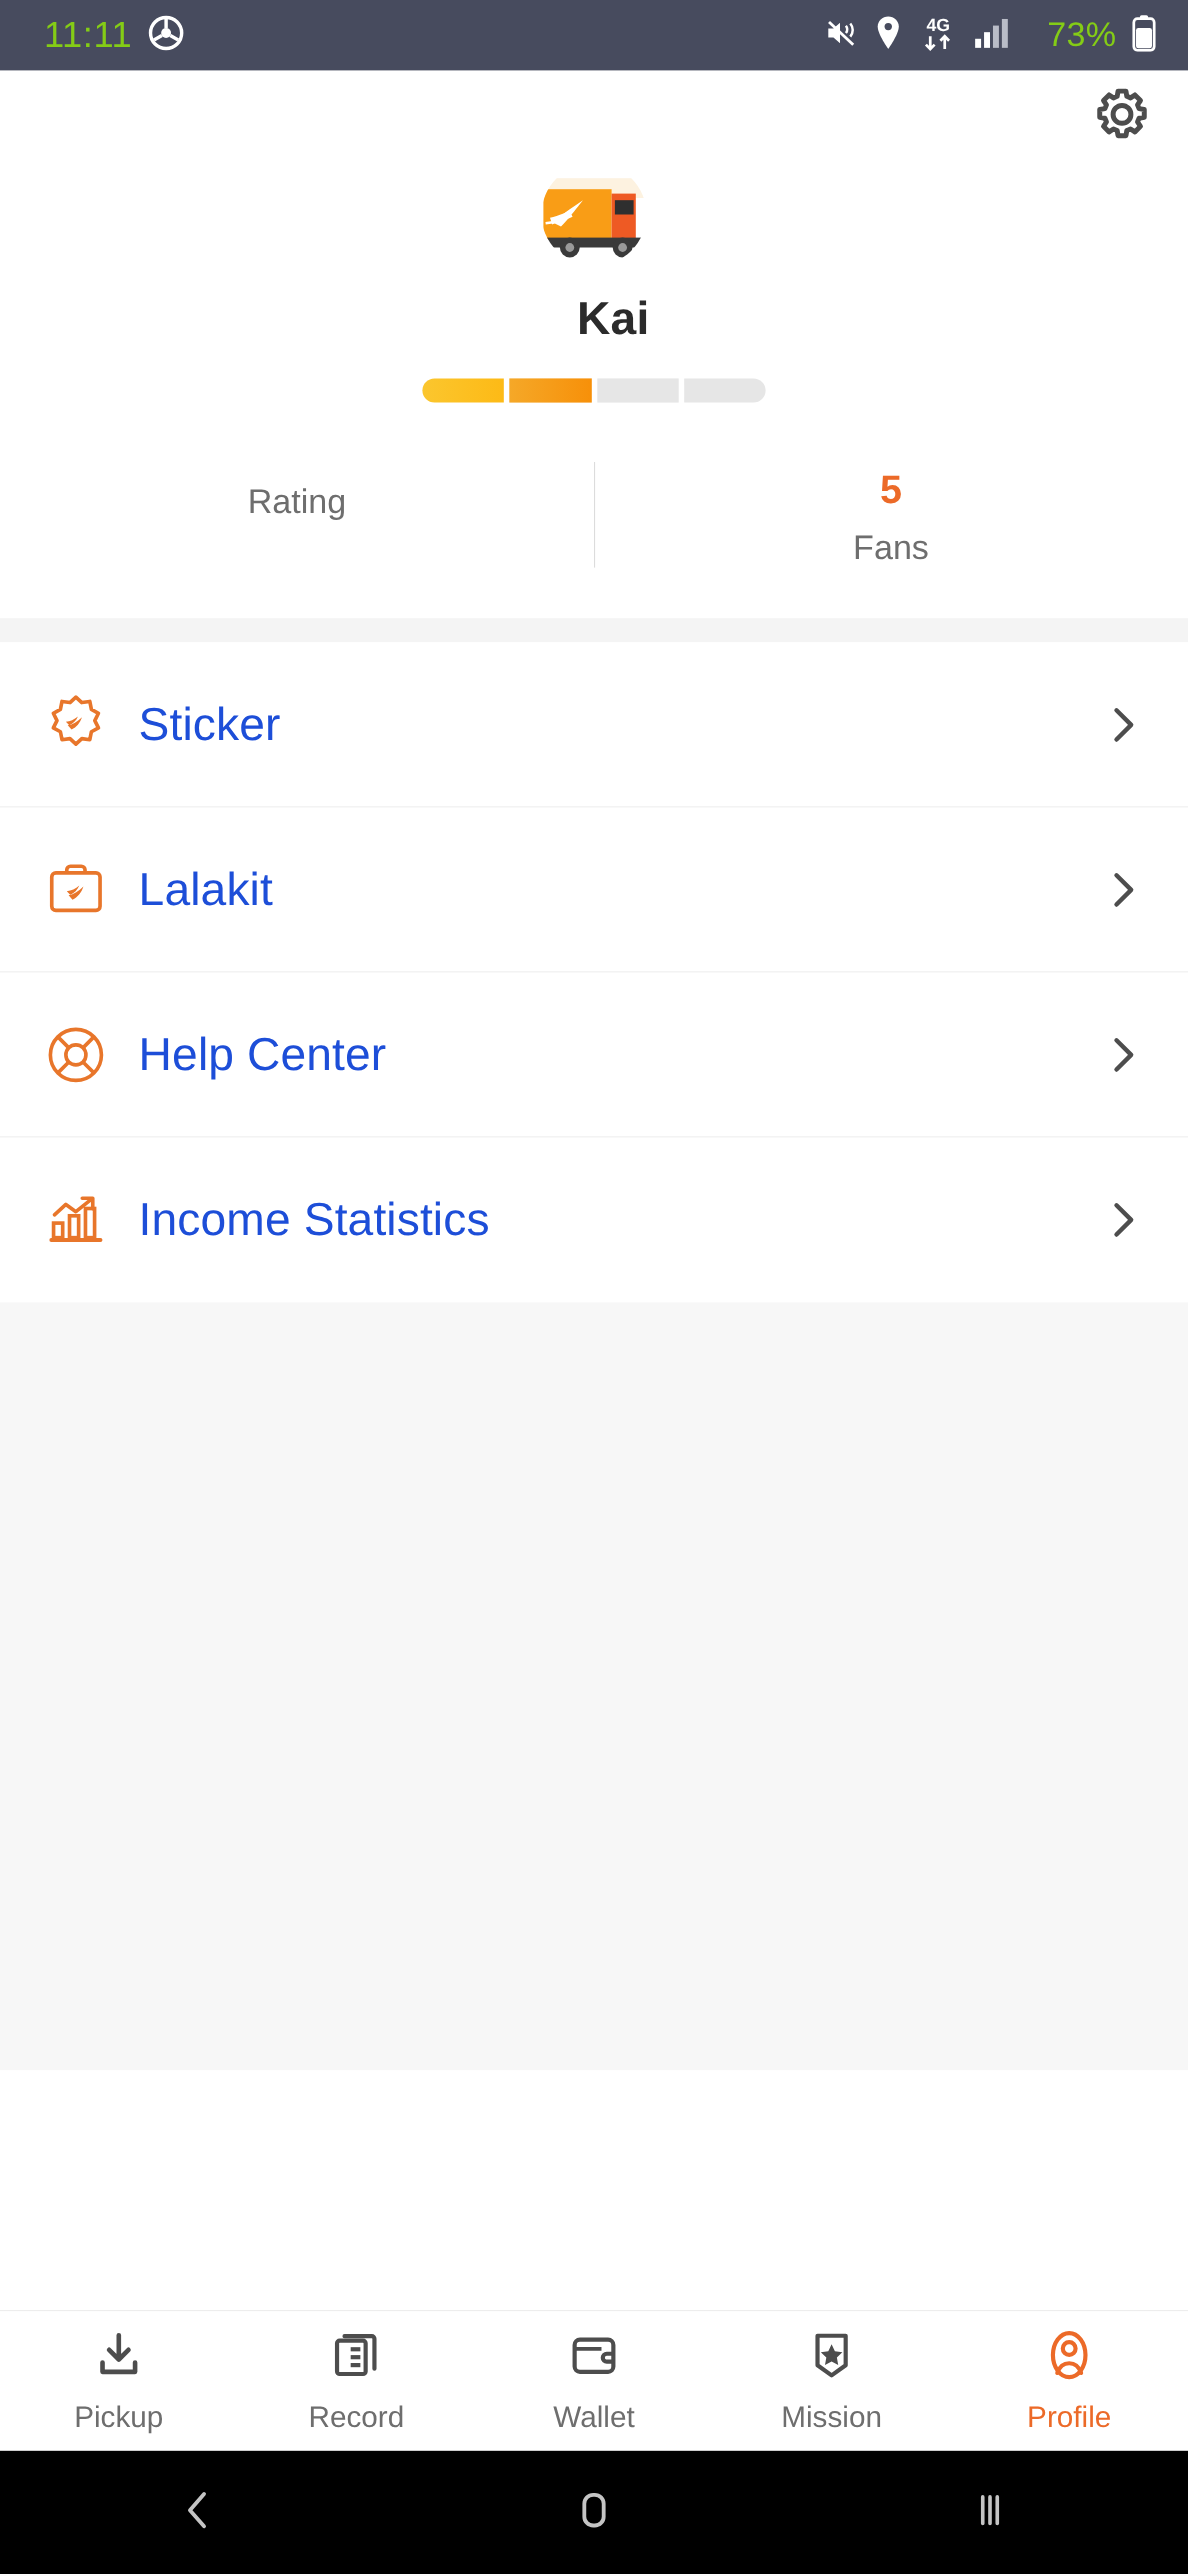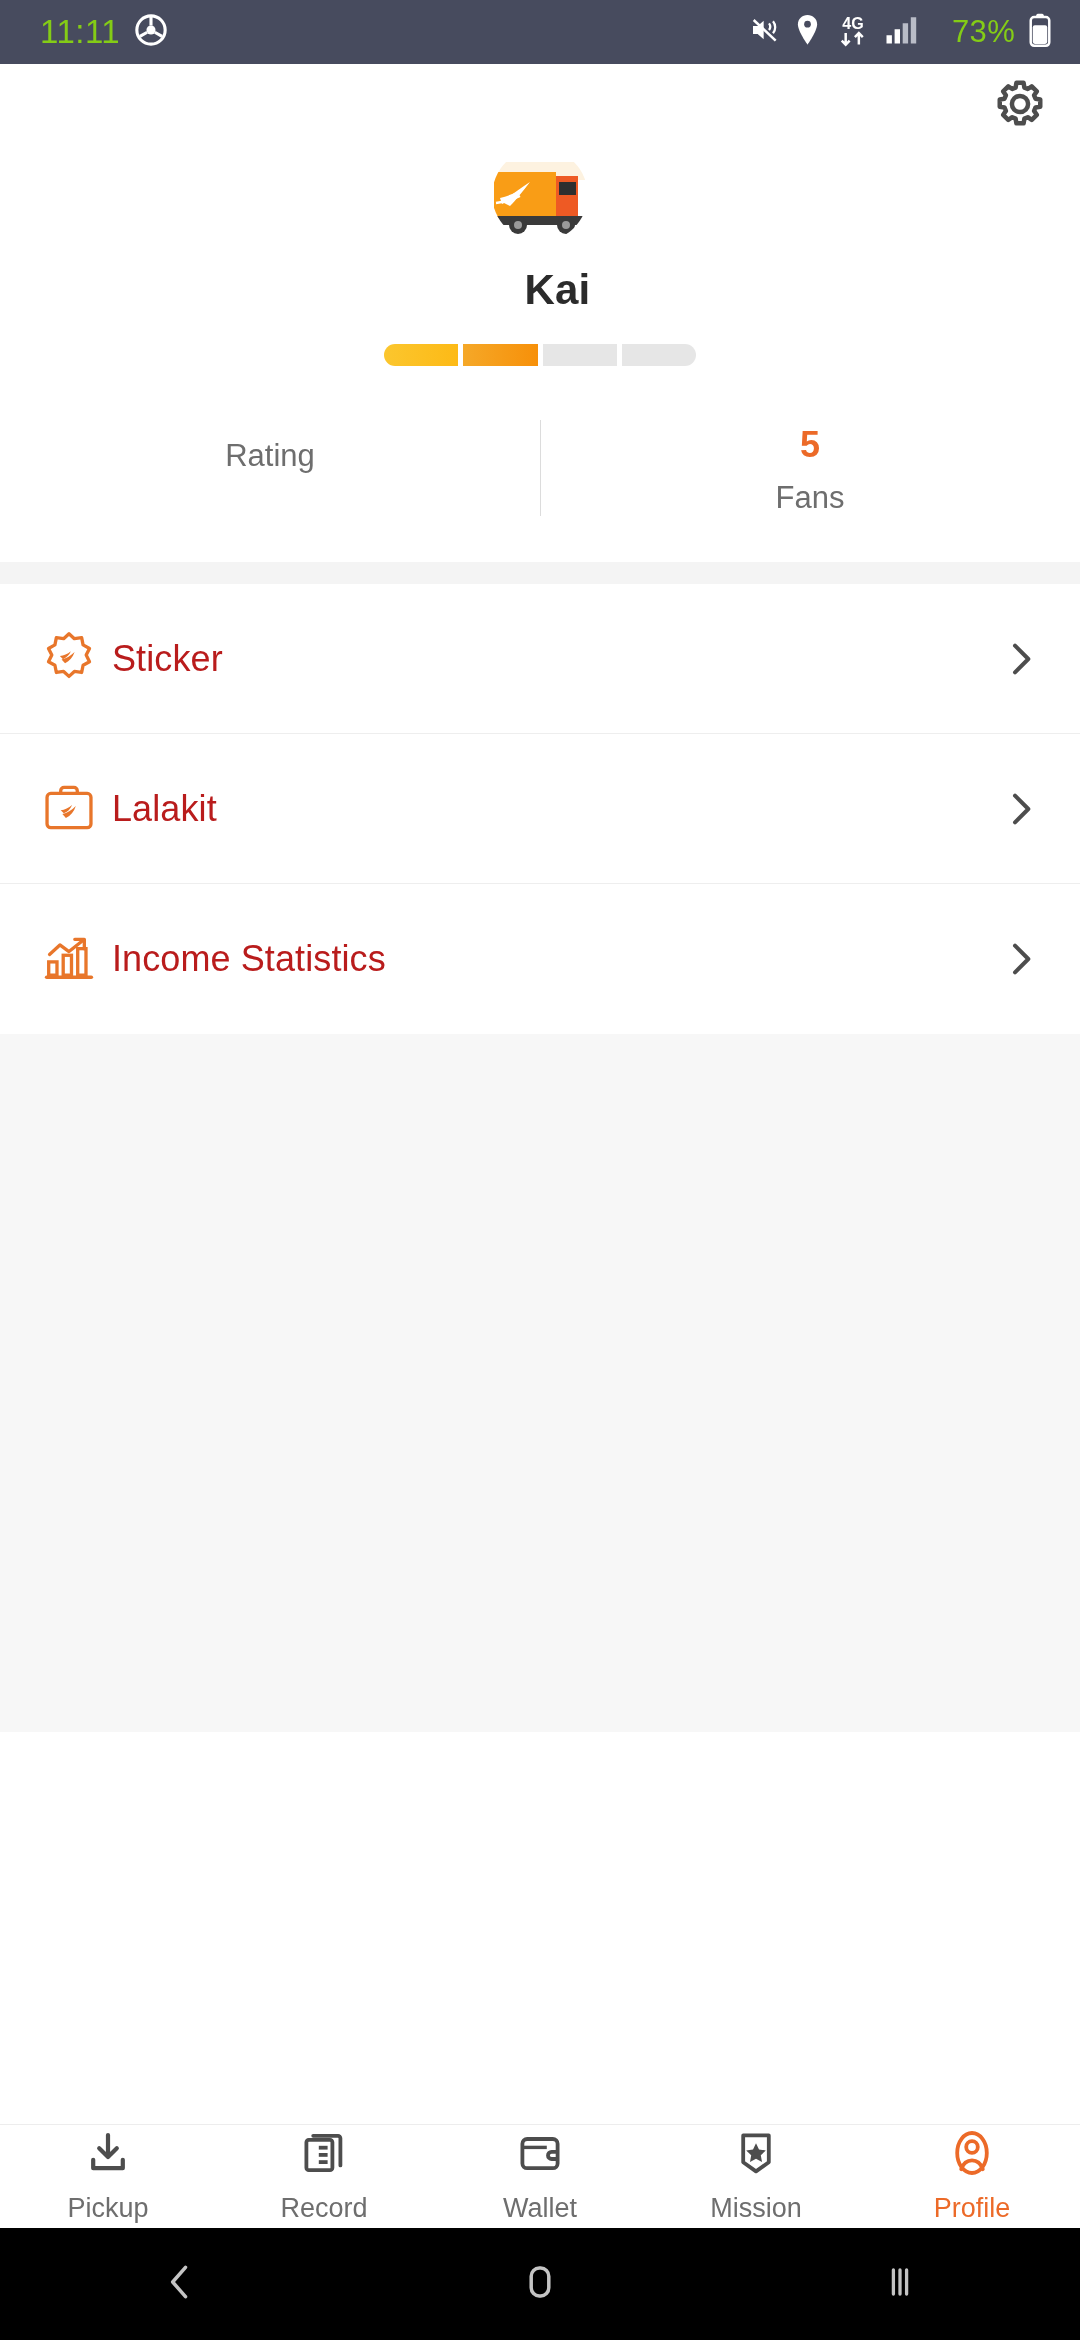--- a/index.html
+++ b/index.html
@@ -84,29 +84,29 @@
   
   .menu { background:#ffffff; }
   .menu-row {
     display:flex; align-items:center;
     height:150px; padding:0 40px 0 38px;
     border-bottom:1px solid #eeeeee;
   }
   .menu-row:last-child { border-bottom:none; }
   .m-ico { width:62px; display:flex; align-items:center; justify-content:center; }
   .m-label {
-    margin-left:12px; font-size:36px; color:#b91c1c; letter-spacing:.1px;
+    margin-left:26px; font-size:42px; color:#1d4ed8; letter-spacing:.1px;
   }
   .m-chev { margin-left:auto; display:flex; align-items:center; }
 
   .filler { background:#f7f7f7; height:698px; }
 
   
   .tabbar {
-    position:absolute; left:0; right:0; bottom:112px; height:104px;
+    position:absolute; left:0; right:0; bottom:112px; height:128px;
     background:#ffffff; border-top:1px solid #ededed;
     display:flex; align-items:center;
   }
   .tab {
     flex:1; display:flex; flex-direction:column;
     align-items:center; justify-content:center; gap:12px;
   }
   .tab-lbl { font-size:27px; color:#6e6e6e; }
   .tab.active .tab-lbl { color:#EC6A28; }
 
@@ -264,20 +264,35 @@
         </svg>
       </span>
       <span class="m-label">Lalakit</span>
       <span class="m-chev">
         <svg width="40" height="40" viewBox="0 0 24 24">
           <path d="M9 4l8 8-8 8" fill="none" stroke="#4d4d4d" stroke-width="2.4" stroke-linecap="round" stroke-linejoin="round"></path>
         </svg>
       </span>
     </div>
 
+    <div class="menu-row">
+      <span class="m-ico">
+        <svg width="58" height="58" viewBox="0 0 28 28">
+          <circle cx="14" cy="14" r="11.2" fill="none" stroke="#E8762B" stroke-width="1.6"></circle>
+          <circle cx="14" cy="14" r="4.4" fill="none" stroke="#E8762B" stroke-width="1.6"></circle>
+          <path stroke="#E8762B" stroke-width="1.6" fill="none" d="M6.1 6.1l4.8 4.8 M21.9 6.1l-4.8 4.8 M6.1 21.9l4.8-4.8 M21.9 21.9l-4.8-4.8"></path>
+        </svg>
+      </span>
+      <span class="m-label">Help Center</span>
+      <span class="m-chev">
+        <svg width="40" height="40" viewBox="0 0 24 24">
+          <path d="M9 4l8 8-8 8" fill="none" stroke="#4d4d4d" stroke-width="2.4" stroke-linecap="round" stroke-linejoin="round"></path>
+        </svg>
+      </span>
+    </div>
 
     <div class="menu-row">
       <span class="m-ico">
         <svg width="58" height="58" viewBox="0 0 28 28">
           <path d="M3.2 22.8h21.6" stroke="#E8762B" stroke-width="1.7" stroke-linecap="round"></path>
           <rect x="4.2" y="15.4" width="4" height="6.4" fill="none" stroke="#E8762B" stroke-width="1.6"></rect>
           <rect x="11.2" y="12.2" width="4" height="9.6" fill="none" stroke="#E8762B" stroke-width="1.6"></rect>
           <rect x="18.2" y="9.0" width="4" height="12.8" fill="none" stroke="#E8762B" stroke-width="1.6"></rect>
           <path d="M4.6 11.8l5-4.6 4.4 3.2 7-5.6" fill="none" stroke="#E8762B" stroke-width="1.6" stroke-linecap="round" stroke-linejoin="round"></path>
           <path d="M16.8 4.5h4.6v4.6" fill="none" stroke="#E8762B" stroke-width="1.6" stroke-linecap="round" stroke-linejoin="round"></path>

